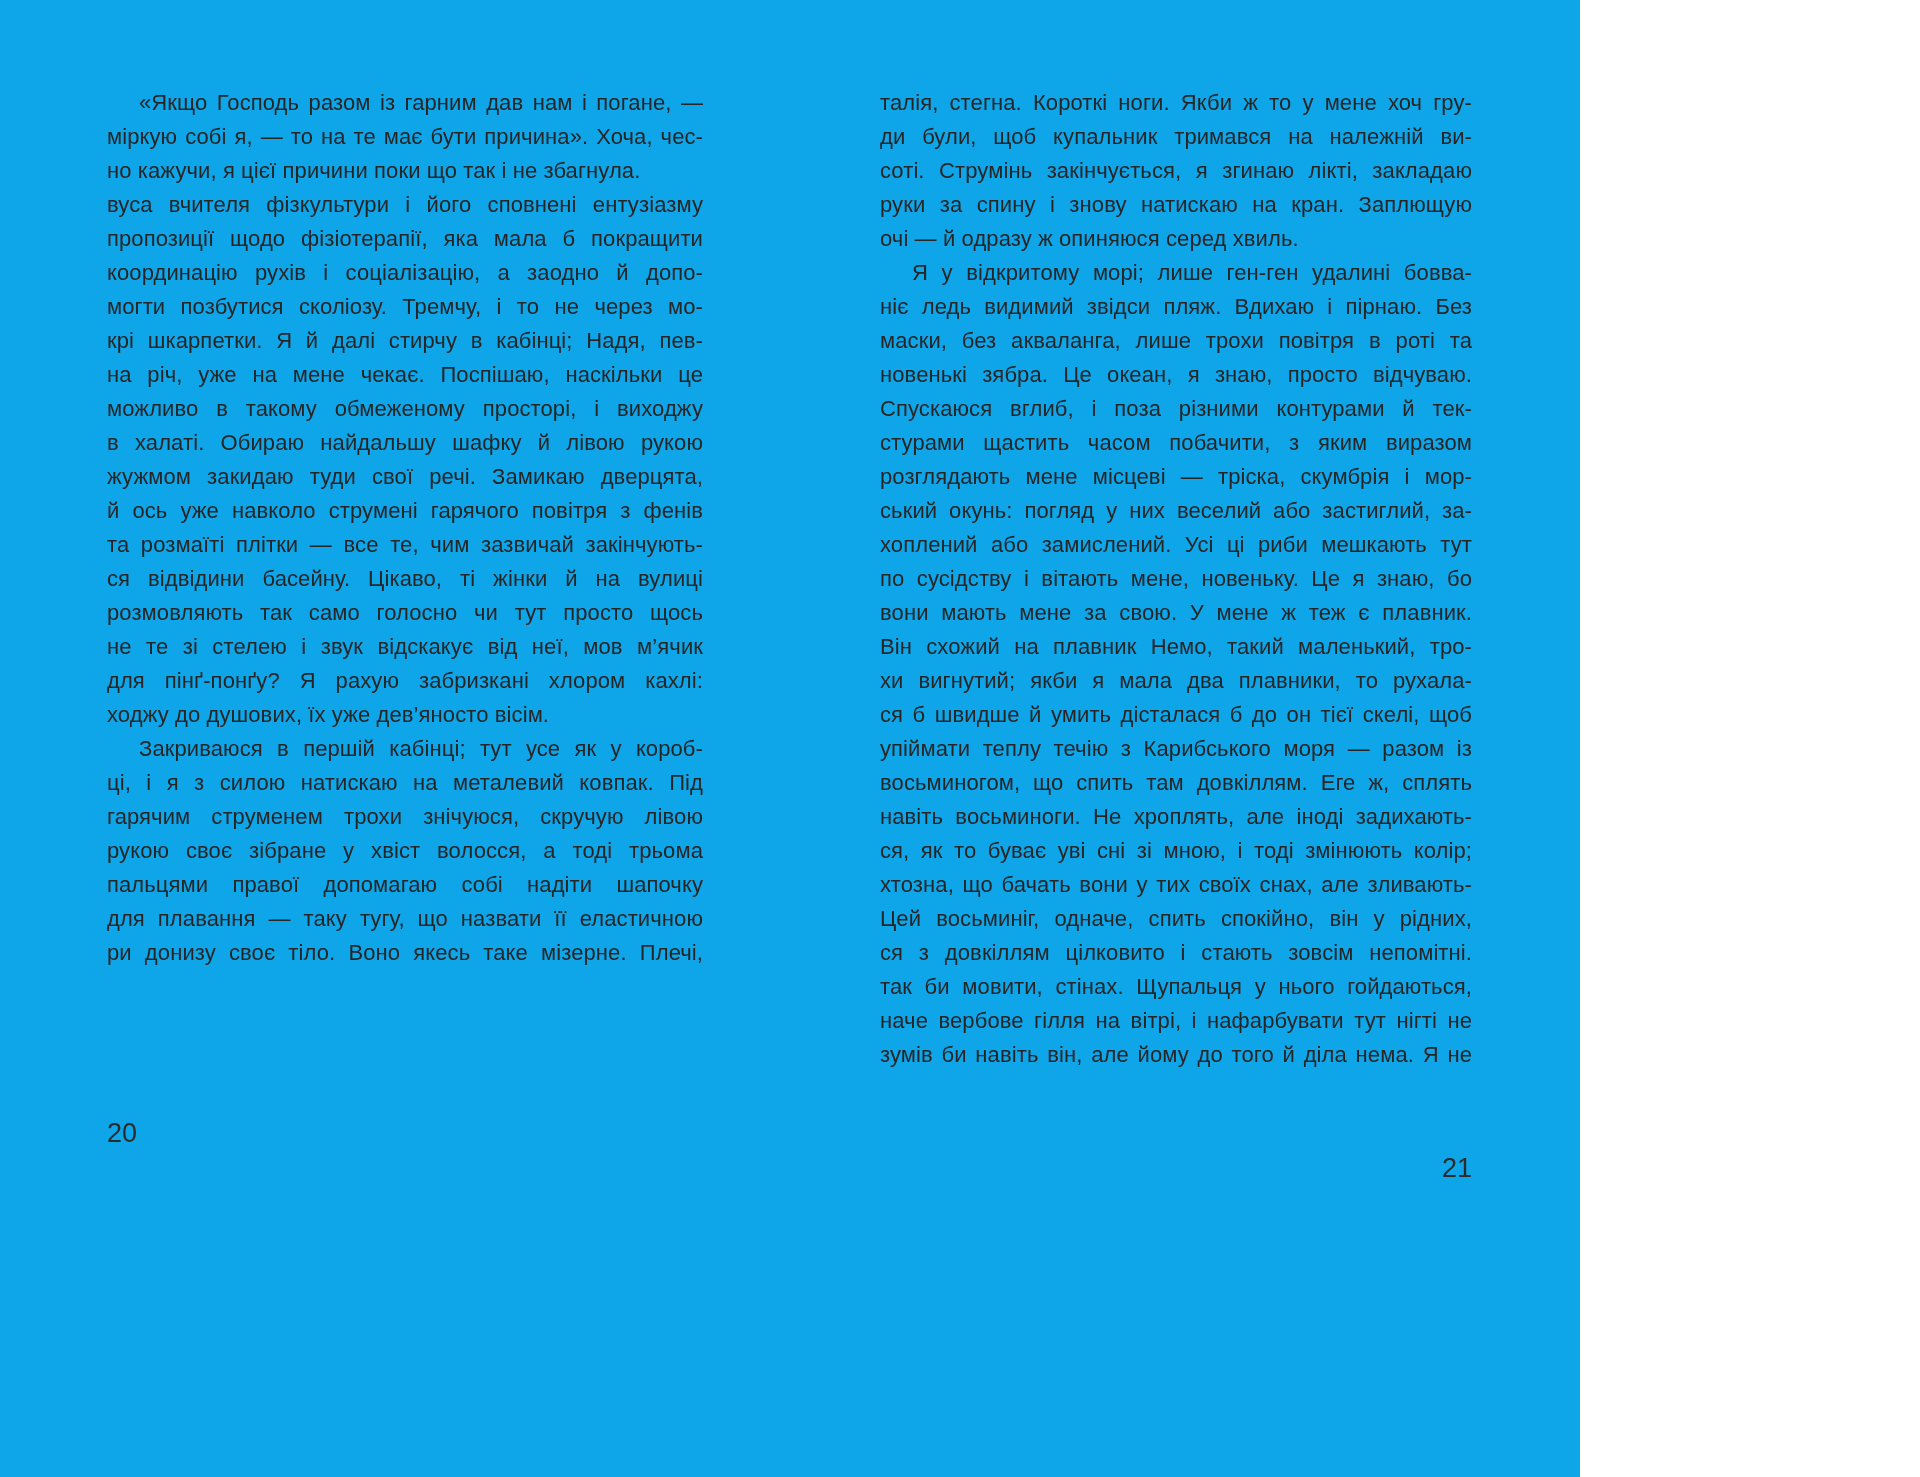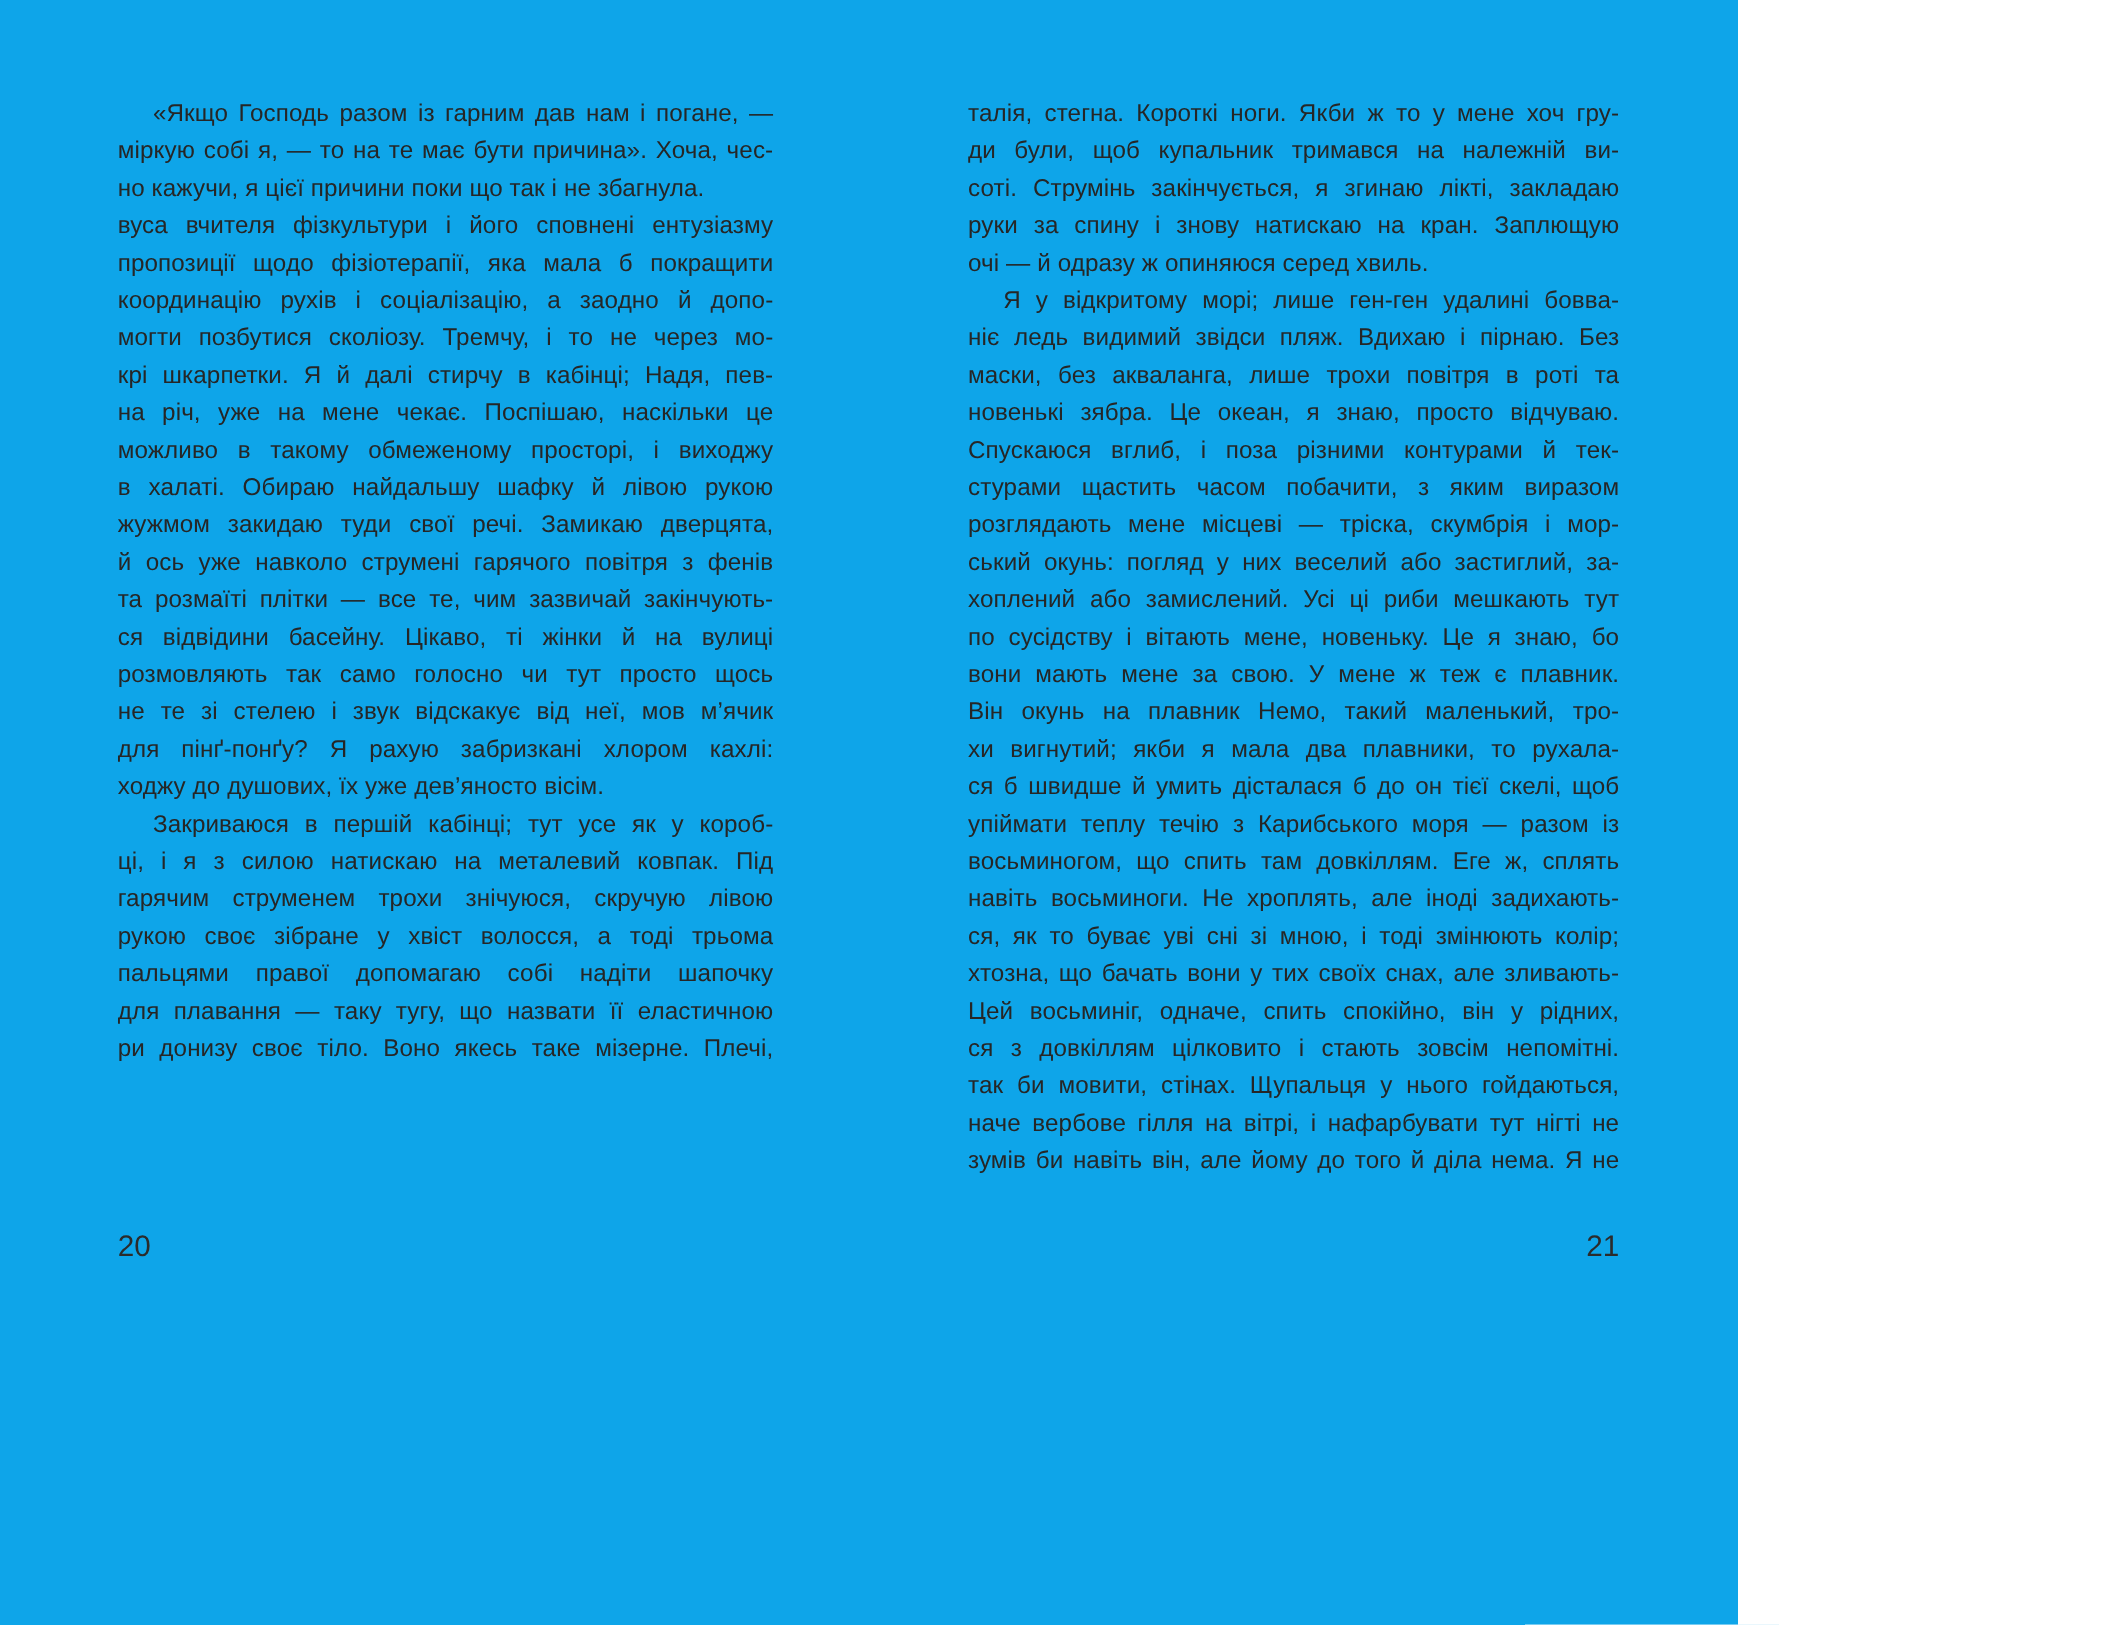--- a/index.html
+++ b/index.html
@@ -44,21 +44,21 @@
     text-indent: 32px;
   }
   .folio {
     position: absolute;
     top: 1034px; 
     font-size: 27px;
     line-height: 26px;
     color: #2b2b2b;
   }
   .page.left  .folio { left: 0; text-align: left; }
-  .page.right .folio { right: 0; text-align: right; }
+  .page.right .folio { right: 0; text-align: right; margin-top: 35px; }
 </style>
 </head>
 <body>
 
 <div class="spread">
 
   <div class="page left">
     <div class="text-block">
         <div class="line indent">«Якщо Господь разом із гарним дав нам і погане, —</div>
         <div class="line">міркую собі я, — то на те має бути причина». Хоча, чес-</div>
@@ -101,21 +101,21 @@
         <div class="line">ніє ледь видимий звідси пляж. Вдихаю і пірнаю. Без</div>
         <div class="line">маски, без акваланга, лише трохи повітря в роті та</div>
         <div class="line">новенькі зябра. Це океан, я знаю, просто відчуваю.</div>
         <div class="line">Спускаюся вглиб, і поза різними контурами й тек-</div>
         <div class="line">стурами щастить часом побачити, з яким виразом</div>
         <div class="line">розглядають мене місцеві — тріска, скумбрія і мор-</div>
         <div class="line">ський окунь: погляд у них веселий або застиглий, за-</div>
         <div class="line">хоплений або замислений. Усі ці риби мешкають тут</div>
         <div class="line">по сусідству і вітають мене, новеньку. Це я знаю, бо</div>
         <div class="line">вони мають мене за свою. У мене ж теж є плавник.</div>
-        <div class="line">Він окунь на плавник Немо, такий маленький, тро-</div>
+        <div class="line">Він схожий на плавник Немо, такий маленький, тро-</div>
         <div class="line">хи вигнутий; якби я мала два плавники, то рухала-</div>
         <div class="line">ся б швидше й умить дісталася б до он тієї скелі, щоб</div>
         <div class="line">упіймати теплу течію з Карибського моря — разом із</div>
         <div class="line">восьминогом, що спить там довкіллям. Еге ж, сплять</div>
         <div class="line">навіть восьминоги. Не хроплять, але іноді задихають-</div>
         <div class="line">ся, як то буває уві сні зі мною, і тоді змінюють колір;</div>
         <div class="line">хтозна, що бачать вони у тих своїх снах, але зливають-</div>
         <div class="line">Цей восьминіг, одначе, спить спокійно, він у рідних,</div>
         <div class="line">ся з довкіллям цілковито і стають зовсім непомітні.</div>
         <div class="line">так би мовити, стінах. Щупальця у нього гойдаються,</div>

